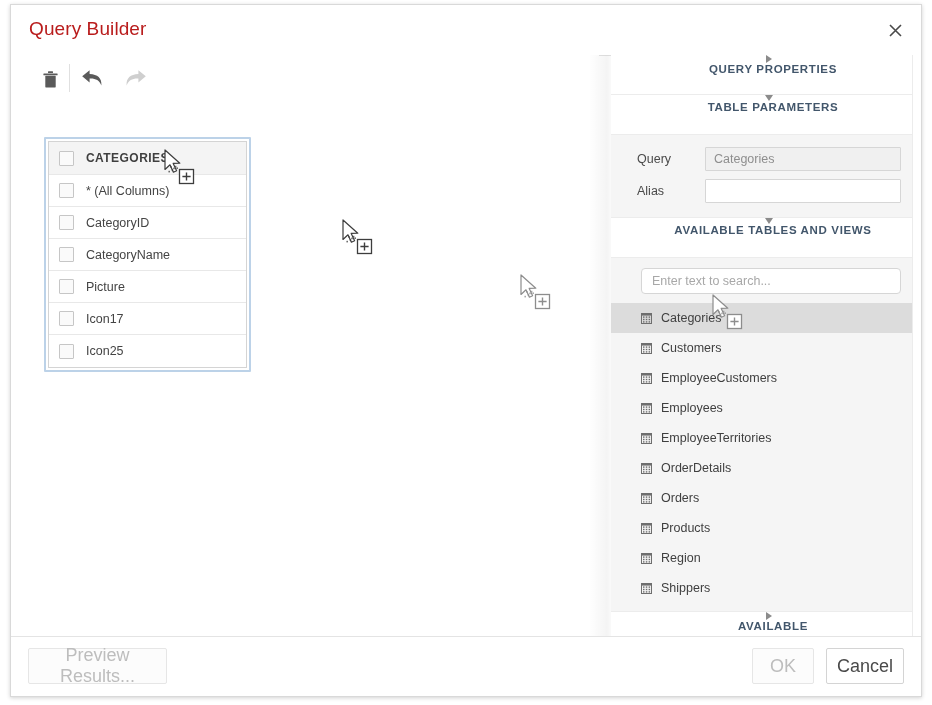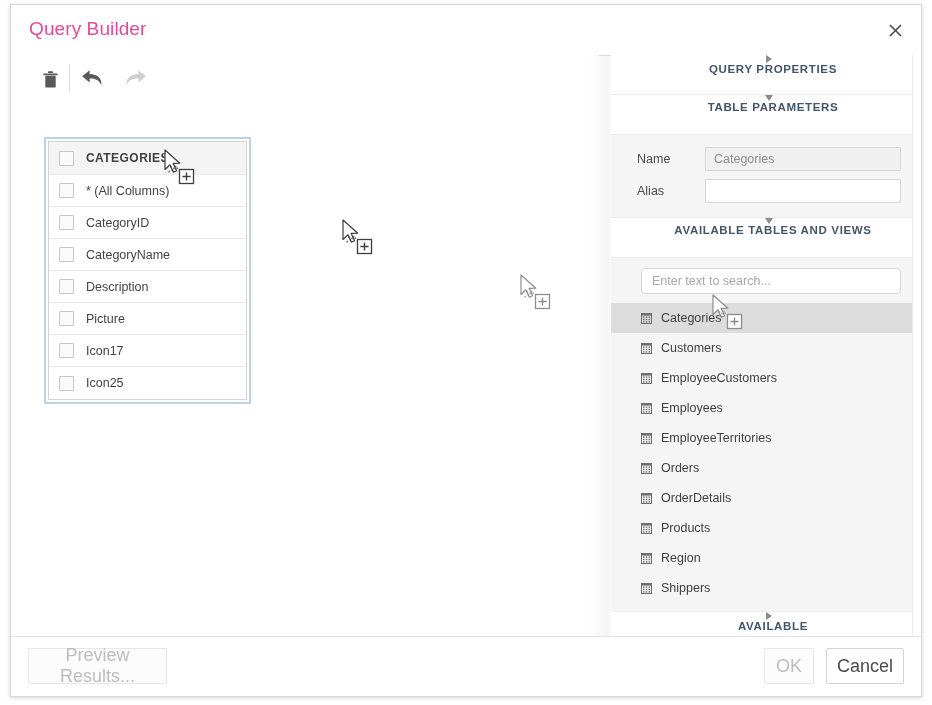--- a/index.html
+++ b/index.html
@@ -16,21 +16,21 @@
     box-shadow:0 1px 4px rgba(0,0,0,.18);
     box-sizing:border-box;
   }
   
   .titlebar{
     position:absolute;left:0;top:0;right:0;height:50px;
     border-bottom:1px solid #e4e4e4;background:#fff;
   }
   .title{
     position:absolute;left:18px;top:13px;
-    font-size:19px;color:#ec4899;font-weight:400;letter-spacing:.1px;
+    font-size:19px;color:#b91c1c;font-weight:400;letter-spacing:.1px;
   }
   .close-btn{
     position:absolute;right:6px;top:6px;width:40px;height:38px;
     display:flex;align-items:center;justify-content:center;
     cursor:pointer;color:#5a5a5a;font-size:19px;line-height:1;
   }
   
   .canvas-wrap{
     position:absolute;left:0;top:50px;width:588px;bottom:59px;
     background:#fff;overflow:hidden;
@@ -136,21 +136,21 @@
     border-top:1px solid #e4e4e4;background:#fff;
   }
   .btn{
     position:absolute;top:11px;height:36px;border:1px solid #d4d4d4;
     background:#fff;border-radius:2px;font-family:inherit;font-size:18px;
     color:#4a4a4a;cursor:pointer;box-sizing:border-box;
     display:flex;align-items:center;justify-content:center;
   }
   .btn.disabled{color:#bdbdbd;border-color:#e6e6e6;background:#fcfcfc;cursor:default;}
   #preview-btn{left:17px;width:139px;}
-  #ok-btn{right:107px;width:50px;}
+  #ok-btn{right:107px;width:62px;}
   #cancel-btn{right:17px;width:78px;}
   
   .cursor{position:absolute;pointer-events:none;}
 </style>
 </head>
 <body>
 
 <div class="dialog">
 
   <div class="titlebar">
@@ -196,24 +196,20 @@
               <span class="tc-cb"></span>
               <span class="tc-label">* (All Columns)</span>
             </div>
             <div class="tc-row">
               <span class="tc-cb"></span>
               <span class="tc-label">CategoryID</span>
             </div>
             <div class="tc-row">
               <span class="tc-cb"></span>
               <span class="tc-label">CategoryName</span>
-            </div>
-            <div class="tc-row">
-              <span class="tc-cb"></span>
-              <span class="tc-label">Description</span>
             </div>
             <div class="tc-row">
               <span class="tc-cb"></span>
               <span class="tc-label">Picture</span>
             </div>
             <div class="tc-row">
               <span class="tc-cb"></span>
               <span class="tc-label">Icon17</span>
             </div>
             <div class="tc-row">
@@ -275,21 +271,21 @@
       <span class="tri tri-right"></span>
       <span class="sec-title">QUERY PROPERTIES</span>
     </div>
 
     <div class="sec-header">
       <span class="tri tri-down"></span>
       <span class="sec-title">TABLE PARAMETERS</span>
     </div>
     <div class="sec-body tp-body">
       <div class="form-row">
-        <span class="form-label">Name</span>
+        <span class="form-label">Query</span>
         <input class="form-input readonly" type="text" readonly="" value="Categories" style="">
       </div>
       <div class="form-row">
         <span class="form-label">Alias</span>
         <input class="form-input" type="text" value="" style="">
       </div>
     </div>
 
     <div class="sec-header">
       <span class="tri tri-down"></span>
@@ -387,37 +383,37 @@
               <rect x="4.80" y="3.40" width="1.5" height="1.4" fill="#6e6e6e"></rect>
               <rect x="7.60" y="3.40" width="1.5" height="1.4" fill="#6e6e6e"></rect>
               <rect x="2.00" y="5.80" width="1.5" height="1.4" fill="#6e6e6e"></rect>
               <rect x="4.80" y="5.80" width="1.5" height="1.4" fill="#6e6e6e"></rect>
               <rect x="7.60" y="5.80" width="1.5" height="1.4" fill="#6e6e6e"></rect>
               <rect x="2.00" y="8.20" width="1.5" height="1.4" fill="#6e6e6e"></rect>
               <rect x="4.80" y="8.20" width="1.5" height="1.4" fill="#6e6e6e"></rect>
               <rect x="7.60" y="8.20" width="1.5" height="1.4" fill="#6e6e6e"></rect>
               <rect x="1" y="1" width="9" height="1.6" fill="#6e6e6e"></rect>
             </svg>
+            <span class="tbl-name">OrderDetails</span>
+          </div>
+          <div class="tbl-item">
+            <svg class="grid-ico" viewBox="0 0 11 11">
+              <rect x="0.5" y="0.5" width="10" height="10" fill="none" stroke="#6e6e6e" stroke-width="1"></rect>
+              <rect x="2.00" y="3.40" width="1.5" height="1.4" fill="#6e6e6e"></rect>
+              <rect x="4.80" y="3.40" width="1.5" height="1.4" fill="#6e6e6e"></rect>
+              <rect x="7.60" y="3.40" width="1.5" height="1.4" fill="#6e6e6e"></rect>
+              <rect x="2.00" y="5.80" width="1.5" height="1.4" fill="#6e6e6e"></rect>
+              <rect x="4.80" y="5.80" width="1.5" height="1.4" fill="#6e6e6e"></rect>
+              <rect x="7.60" y="5.80" width="1.5" height="1.4" fill="#6e6e6e"></rect>
+              <rect x="2.00" y="8.20" width="1.5" height="1.4" fill="#6e6e6e"></rect>
+              <rect x="4.80" y="8.20" width="1.5" height="1.4" fill="#6e6e6e"></rect>
+              <rect x="7.60" y="8.20" width="1.5" height="1.4" fill="#6e6e6e"></rect>
+              <rect x="1" y="1" width="9" height="1.6" fill="#6e6e6e"></rect>
+            </svg>
             <span class="tbl-name">Orders</span>
-          </div>
-          <div class="tbl-item">
-            <svg class="grid-ico" viewBox="0 0 11 11">
-              <rect x="0.5" y="0.5" width="10" height="10" fill="none" stroke="#6e6e6e" stroke-width="1"></rect>
-              <rect x="2.00" y="3.40" width="1.5" height="1.4" fill="#6e6e6e"></rect>
-              <rect x="4.80" y="3.40" width="1.5" height="1.4" fill="#6e6e6e"></rect>
-              <rect x="7.60" y="3.40" width="1.5" height="1.4" fill="#6e6e6e"></rect>
-              <rect x="2.00" y="5.80" width="1.5" height="1.4" fill="#6e6e6e"></rect>
-              <rect x="4.80" y="5.80" width="1.5" height="1.4" fill="#6e6e6e"></rect>
-              <rect x="7.60" y="5.80" width="1.5" height="1.4" fill="#6e6e6e"></rect>
-              <rect x="2.00" y="8.20" width="1.5" height="1.4" fill="#6e6e6e"></rect>
-              <rect x="4.80" y="8.20" width="1.5" height="1.4" fill="#6e6e6e"></rect>
-              <rect x="7.60" y="8.20" width="1.5" height="1.4" fill="#6e6e6e"></rect>
-              <rect x="1" y="1" width="9" height="1.6" fill="#6e6e6e"></rect>
-            </svg>
-            <span class="tbl-name">OrderDetails</span>
           </div>
           <div class="tbl-item">
             <svg class="grid-ico" viewBox="0 0 11 11">
               <rect x="0.5" y="0.5" width="10" height="10" fill="none" stroke="#6e6e6e" stroke-width="1"></rect>
               <rect x="2.00" y="3.40" width="1.5" height="1.4" fill="#6e6e6e"></rect>
               <rect x="4.80" y="3.40" width="1.5" height="1.4" fill="#6e6e6e"></rect>
               <rect x="7.60" y="3.40" width="1.5" height="1.4" fill="#6e6e6e"></rect>
               <rect x="2.00" y="5.80" width="1.5" height="1.4" fill="#6e6e6e"></rect>
               <rect x="4.80" y="5.80" width="1.5" height="1.4" fill="#6e6e6e"></rect>
               <rect x="7.60" y="5.80" width="1.5" height="1.4" fill="#6e6e6e"></rect>

